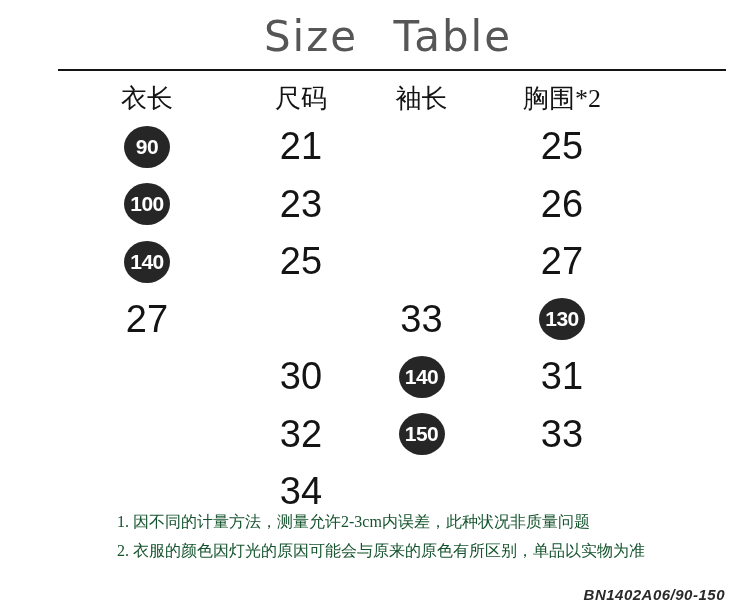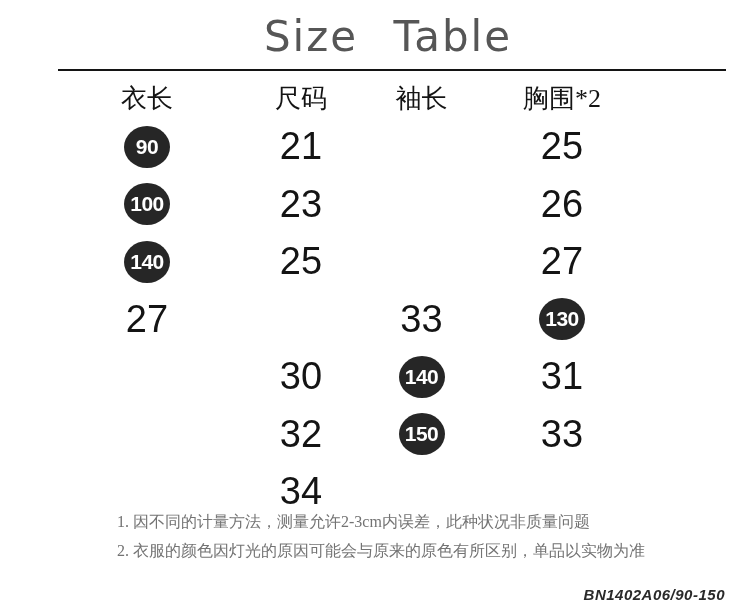--- a/index.html
+++ b/index.html
@@ -82,21 +82,21 @@
     font-size: 21px;
     letter-spacing: -0.5px;
   }
 
   .notes {
     position: absolute;
     left: 104px;
     top: 512px;
     font-family: "Liberation Serif", serif;
     font-size: 16px;
-    color: #737373;
+    color: #14532d;
   }
   .notes p {
     margin: 0 0 9px 0;
     line-height: 20px;
     white-space: nowrap;
   }
 
   .code {
     position: absolute;
     right: 38px;

